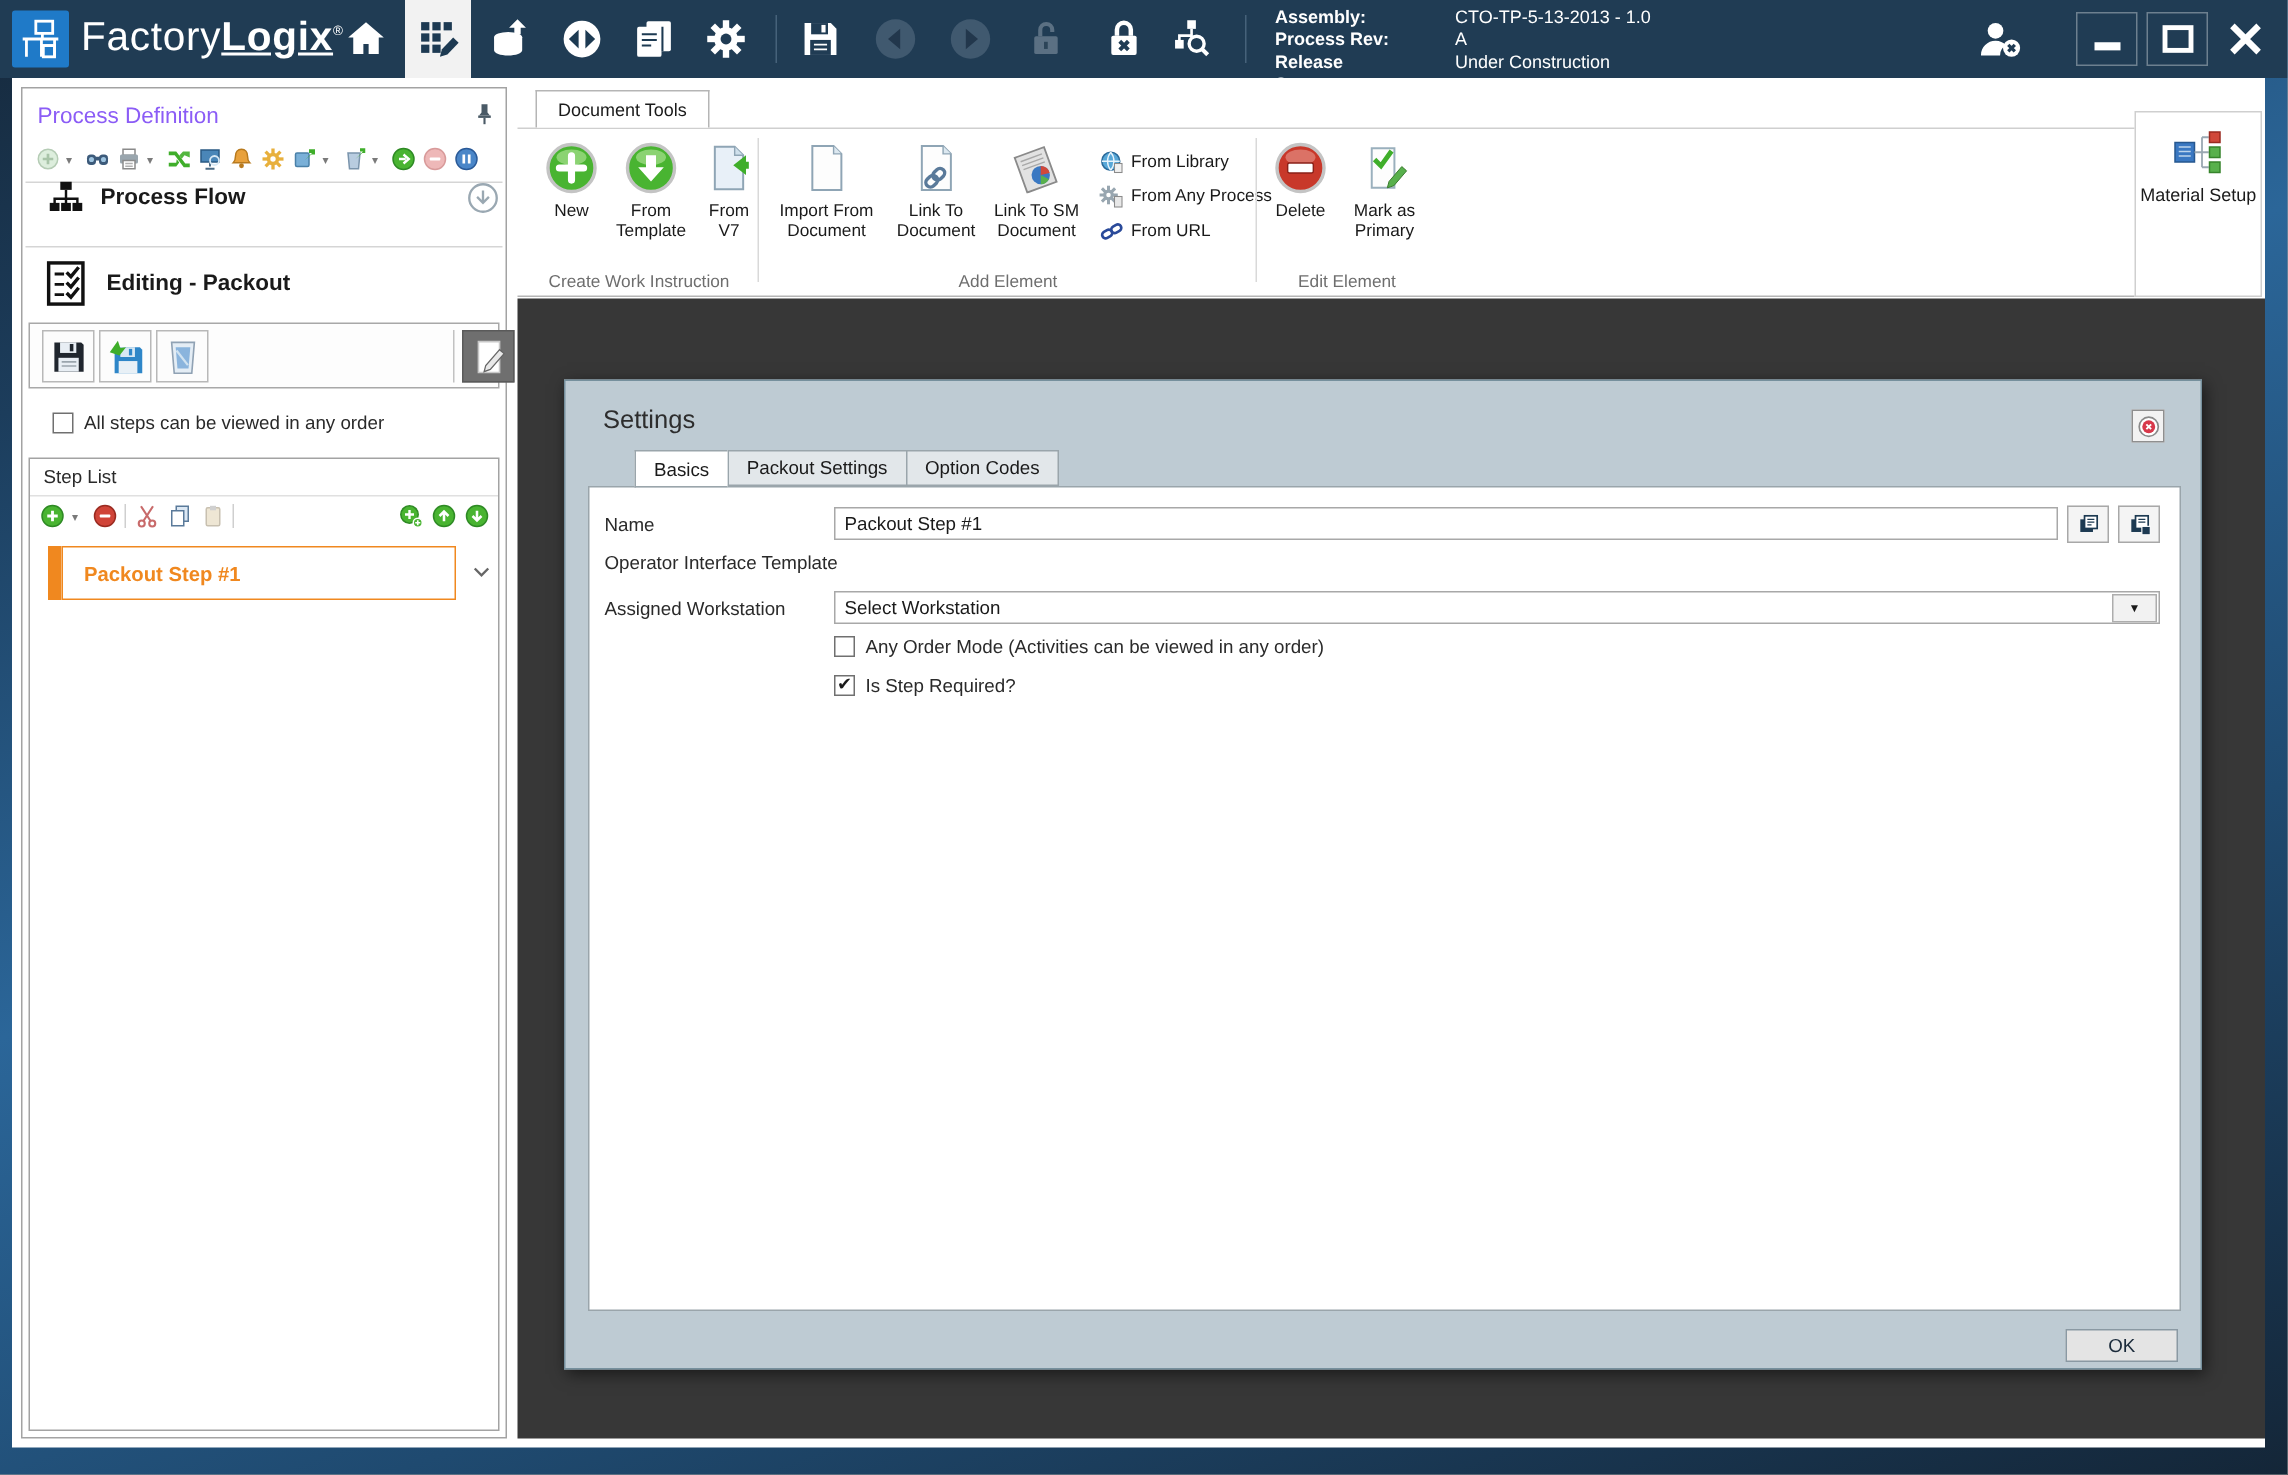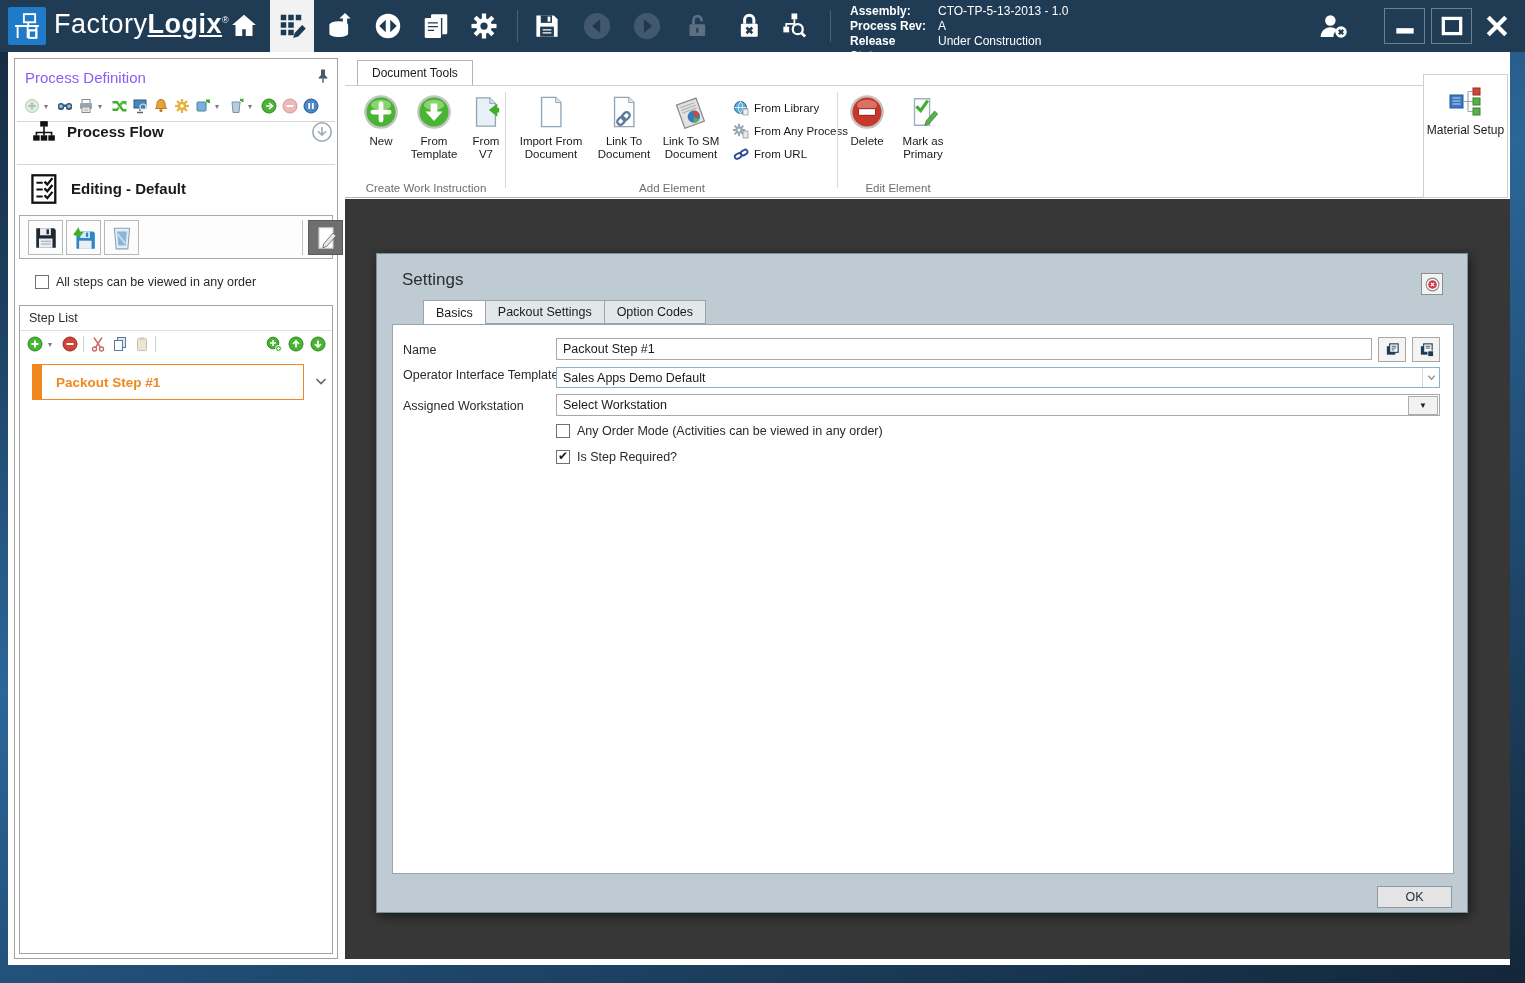--- a/index.html
+++ b/index.html
@@ -16,21 +16,21 @@
   .logo-box { left:8px; top:7px; width:38px; height:38px; background:#1f7ac8; border-radius:2px; display:flex; align-items:center; justify-content:center; }
   .app-name { left:54px; top:9px; font-size:27px; color:#fff; letter-spacing:.5px; }
   .app-name .light { font-weight:normal; }
   .app-name .bold { font-weight:bold;text-decoration:underline; }
   .app-name sup { font-size:9px; }
   .tb-btn { top:0; width:44px; height:52px; display:flex; align-items:center; justify-content:center; cursor:pointer; }
   .tb-btn svg { width:30px; height:30px; }
   .tb-btn.active { background:#f2f2f2; }
   .tb-sep { top:10px; width:1px; height:32px; background:#46627a; }
   .info-block { left:850px; top:4px; font-size:12px; line-height:15px; color:#fff; }
-  .info-row { display:flex; }
+  .info-row { display:flex;gap:32px; }
   .info-label { font-weight:bold; width:88px; }
   .win-btn { top:8px; width:41px; height:36px; display:flex; align-items:center; justify-content:center; cursor:pointer; }
   .win-btn.boxed { border:1px solid rgba(255,255,255,.35); }
 
   
   .content-shell { left:8px; top:52px; width:1502px; height:913px; background:#fff; }
 
   
   .left-panel { left:6px; top:6px; width:324px; height:901px; background:#fff; border:1px solid #a3a3a3; }
   .lp-title { left:10px; top:10px; font-size:15px; color:#8b5cf6; }
@@ -410,21 +410,21 @@
         <svg viewBox="0 0 28 28">
             <rect x="3" y="2" width="20" height="24" fill="#fff" stroke="#111" stroke-width="2"></rect>
             <g stroke="#111" stroke-width="1.7">
               <path d="M6.5 8.5h5.5M6.5 14.5h5.5M6.5 20.5h5.5"></path>
             </g>
             <g stroke="#111" stroke-width="2" fill="none">
               <path d="M13.5 7.5l2.5 2.5 4.5-5.5M13.5 13.5l2.5 2.5 4.5-5.5M13.5 19.5l2.5 2.5 4.5-5.5"></path>
             </g>
           </svg>
       </span>
-      <span class="abs editing-label">Editing - Default</span>
+      <span class="abs editing-label">Editing - Packout</span>
     </div>
 
     <div class="abs edit-toolbar">
       <div class="abs sq-btn" style="left:8px">
         <svg viewBox="0 0 24 24">
             <path d="M3 3h16.5l1.5 1.5V21H3z" fill="#20262e"></path>
             <rect x="6.5" y="3" width="10" height="6.5" fill="#e8eef4"></rect>
             <rect x="12.5" y="4" width="2.2" height="4.5" fill="#20262e"></rect>
             <rect x="5.5" y="12.5" width="12.5" height="8.5" fill="#e8eef4"></rect>
             <path d="M7.5 15h9M7.5 17.5h9" stroke="#9aa5ad"></path>
@@ -706,28 +706,20 @@
         <div class="sm-btn" style="left:1019px;top:12px">
           <svg viewBox="0 0 16 16" width="15" height="15">
               <rect x="2" y="4.5" width="9" height="9" fill="#1d3a52"></rect>
               <rect x="5" y="2" width="9" height="9" fill="#fff" stroke="#1d3a52" stroke-width="1.2"></rect>
               <path d="M7 4.5h5M7 6.5h5" stroke="#1d3a52" stroke-width=".9"></path>
               <rect x="9.5" y="9.5" width="6" height="6" fill="#1d3a52" stroke="#fff" stroke-width=".8"></rect>
             </svg>
         </div>
 
         <span class="abs fld-label" style="left:10px;top:43px">Operator Interface Template</span>
-        <div class="select-box" style="left:163px;top:42px;width:884px;height:21px">
-          <span class="val">Sales Apps Demo Default</span>
-          <span class="select-chev">
-              <svg viewBox="0 0 12 12" width="11" height="11">
-                <path d="M2.5 4l3.5 4 3.5-4" fill="none" stroke="#7a8a94" stroke-width="1.4"></path>
-              </svg>
-            </span>
-        </div>
 
         <span class="abs fld-label" style="left:10px;top:74px">Assigned Workstation</span>
         <div class="combo-box" style="left:163px;top:69px;width:884px;height:22px">
           <span class="val">Select Workstation</span>
           <span class="combo-drop">▼</span>
         </div>
 
         <div class="dlg-cbrow" style="left:163px;top:99px">
           <span class="cb"></span>
           <span class="cb-label">Any Order Mode (Activities can be viewed in any order)</span>

